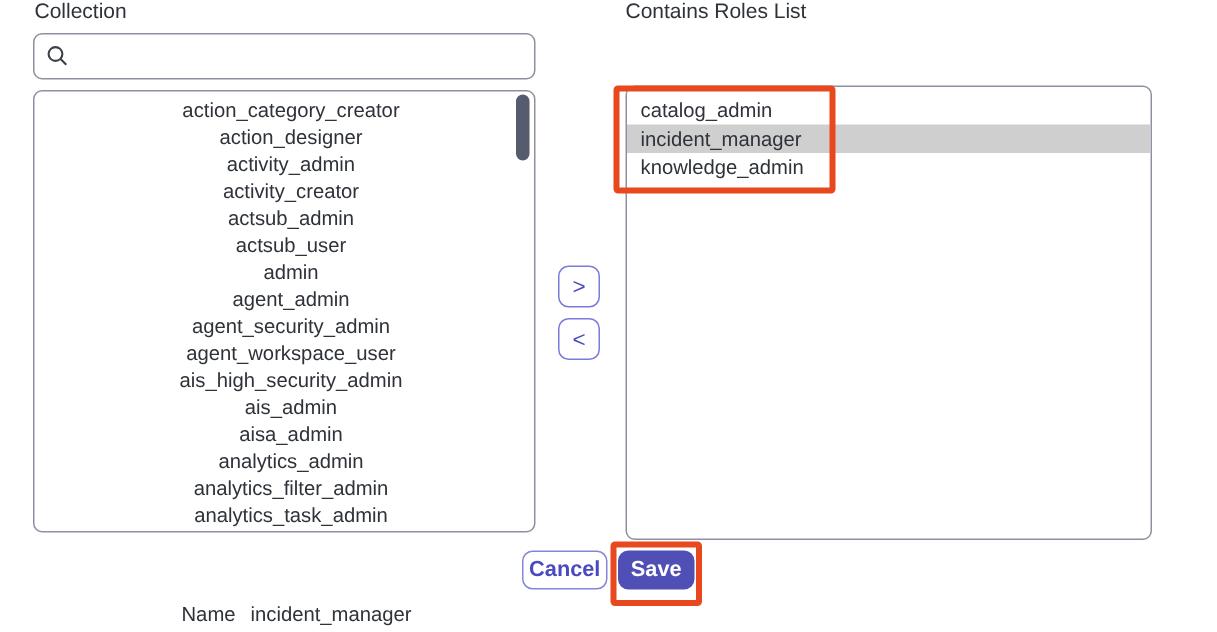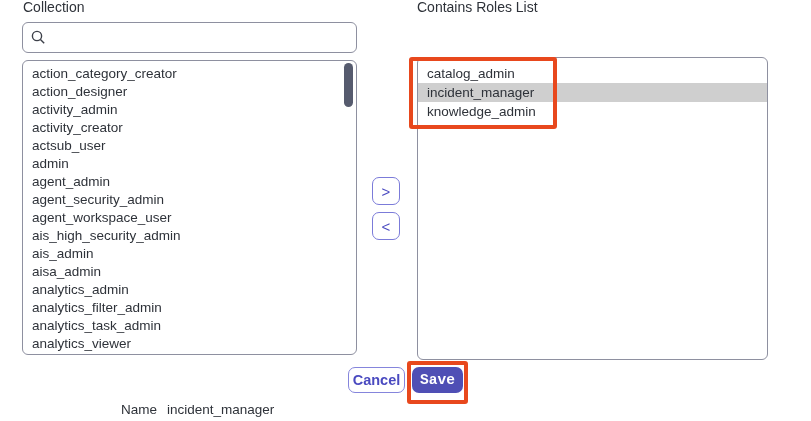--- a/index.html
+++ b/index.html
@@ -13,21 +13,21 @@
   .search-box { position:absolute; left:22px; top:22px; width:335px; height:31px;
     border:1px solid #8e90a0; border-radius:6px; background:#fff;
     display:flex; align-items:center; padding:0 8px; }
   .search-box svg { flex:0 0 auto; margin-right:6px; }
   .search-box input { border:none; outline:none; flex:1 1 auto; font-size:13.5px;
     font-family:"Liberation Sans", sans-serif; color:#2e3239; background:transparent; }
 
   
   .listbox { position:absolute; background:#fff; border:1px solid #8e90a0;
     border-radius:6px; overflow:hidden; }
-  .listbox.left  { left:22px;  top:60px; width:335px; height:295px; padding-top:4px; }
+  .listbox.left  { left:22px;  top:60px; width:335px; height:295px; padding-top:4px;text-align:center; }
   .listbox.right { left:417px; top:57px; width:351px; height:303px; padding-top:6px; }
   .listbox.left  .list-item { height:18px; line-height:18px; }
   .listbox.right .list-item { height:19px; line-height:19px; }
   .list-item { font-size:13.5px; padding-left:9px; white-space:nowrap; cursor:default; }
   .list-item.selected { background:var(--selected-row); }
 
   .scroll-thumb { position:absolute; right:3px; top:2px; width:9px; height:44px;
     background:#565b6e; border-radius:5px; }
 
   
@@ -38,21 +38,21 @@
   .xfer-btn.right { top:177px; }
   .xfer-btn.left  { top:212px; }
 
   
   .btn { position:absolute; top:367px; height:26px; border-radius:7px;
     font-size:14.5px; font-weight:bold; display:flex; align-items:center;
     justify-content:center; cursor:pointer; }
   .btn.cancel { left:348px; width:57px; background:#fff;
     border:1.5px solid #8585dc; color:var(--accent); }
   .btn.save { left:412px; width:51px; background:var(--save-bg);
-    border:none; color:#ffffff;font-family:Liberation Mono, monospace; }
+    border:none; color:#ffffff; }
 
   
   .annotation { position:absolute; border:4px solid var(--annotation);
     border-radius:3px; pointer-events:none; z-index:5; background:transparent; }
   .annotation.roles { left:409px; top:57px; width:148px; height:72px; }
   .annotation.save  { left:407px; top:361px; width:61px; height:43px; }
 
   .group-name { position:absolute; left:417px; top:31px; font-size:13px;margin-top:28px; }
 
   .name-row { position:absolute; left:121px; top:402px; font-size:13.5px;
@@ -72,20 +72,21 @@
     </svg>
     <input type="text" value="" style="">
   </div>
 
   <div class="listbox left">
     <div class="scroll-thumb"></div>
   <div class="list-item">action_category_creator</div>
       <div class="list-item">action_designer</div>
       <div class="list-item">activity_admin</div>
       <div class="list-item">activity_creator</div>
+      <div class="list-item">actsub_admin</div>
       <div class="list-item">actsub_user</div>
       <div class="list-item">admin</div>
       <div class="list-item">agent_admin</div>
       <div class="list-item">agent_security_admin</div>
       <div class="list-item">agent_workspace_user</div>
       <div class="list-item">ais_high_security_admin</div>
       <div class="list-item">ais_admin</div>
       <div class="list-item">aisa_admin</div>
       <div class="list-item">analytics_admin</div>
       <div class="list-item">analytics_filter_admin</div>

